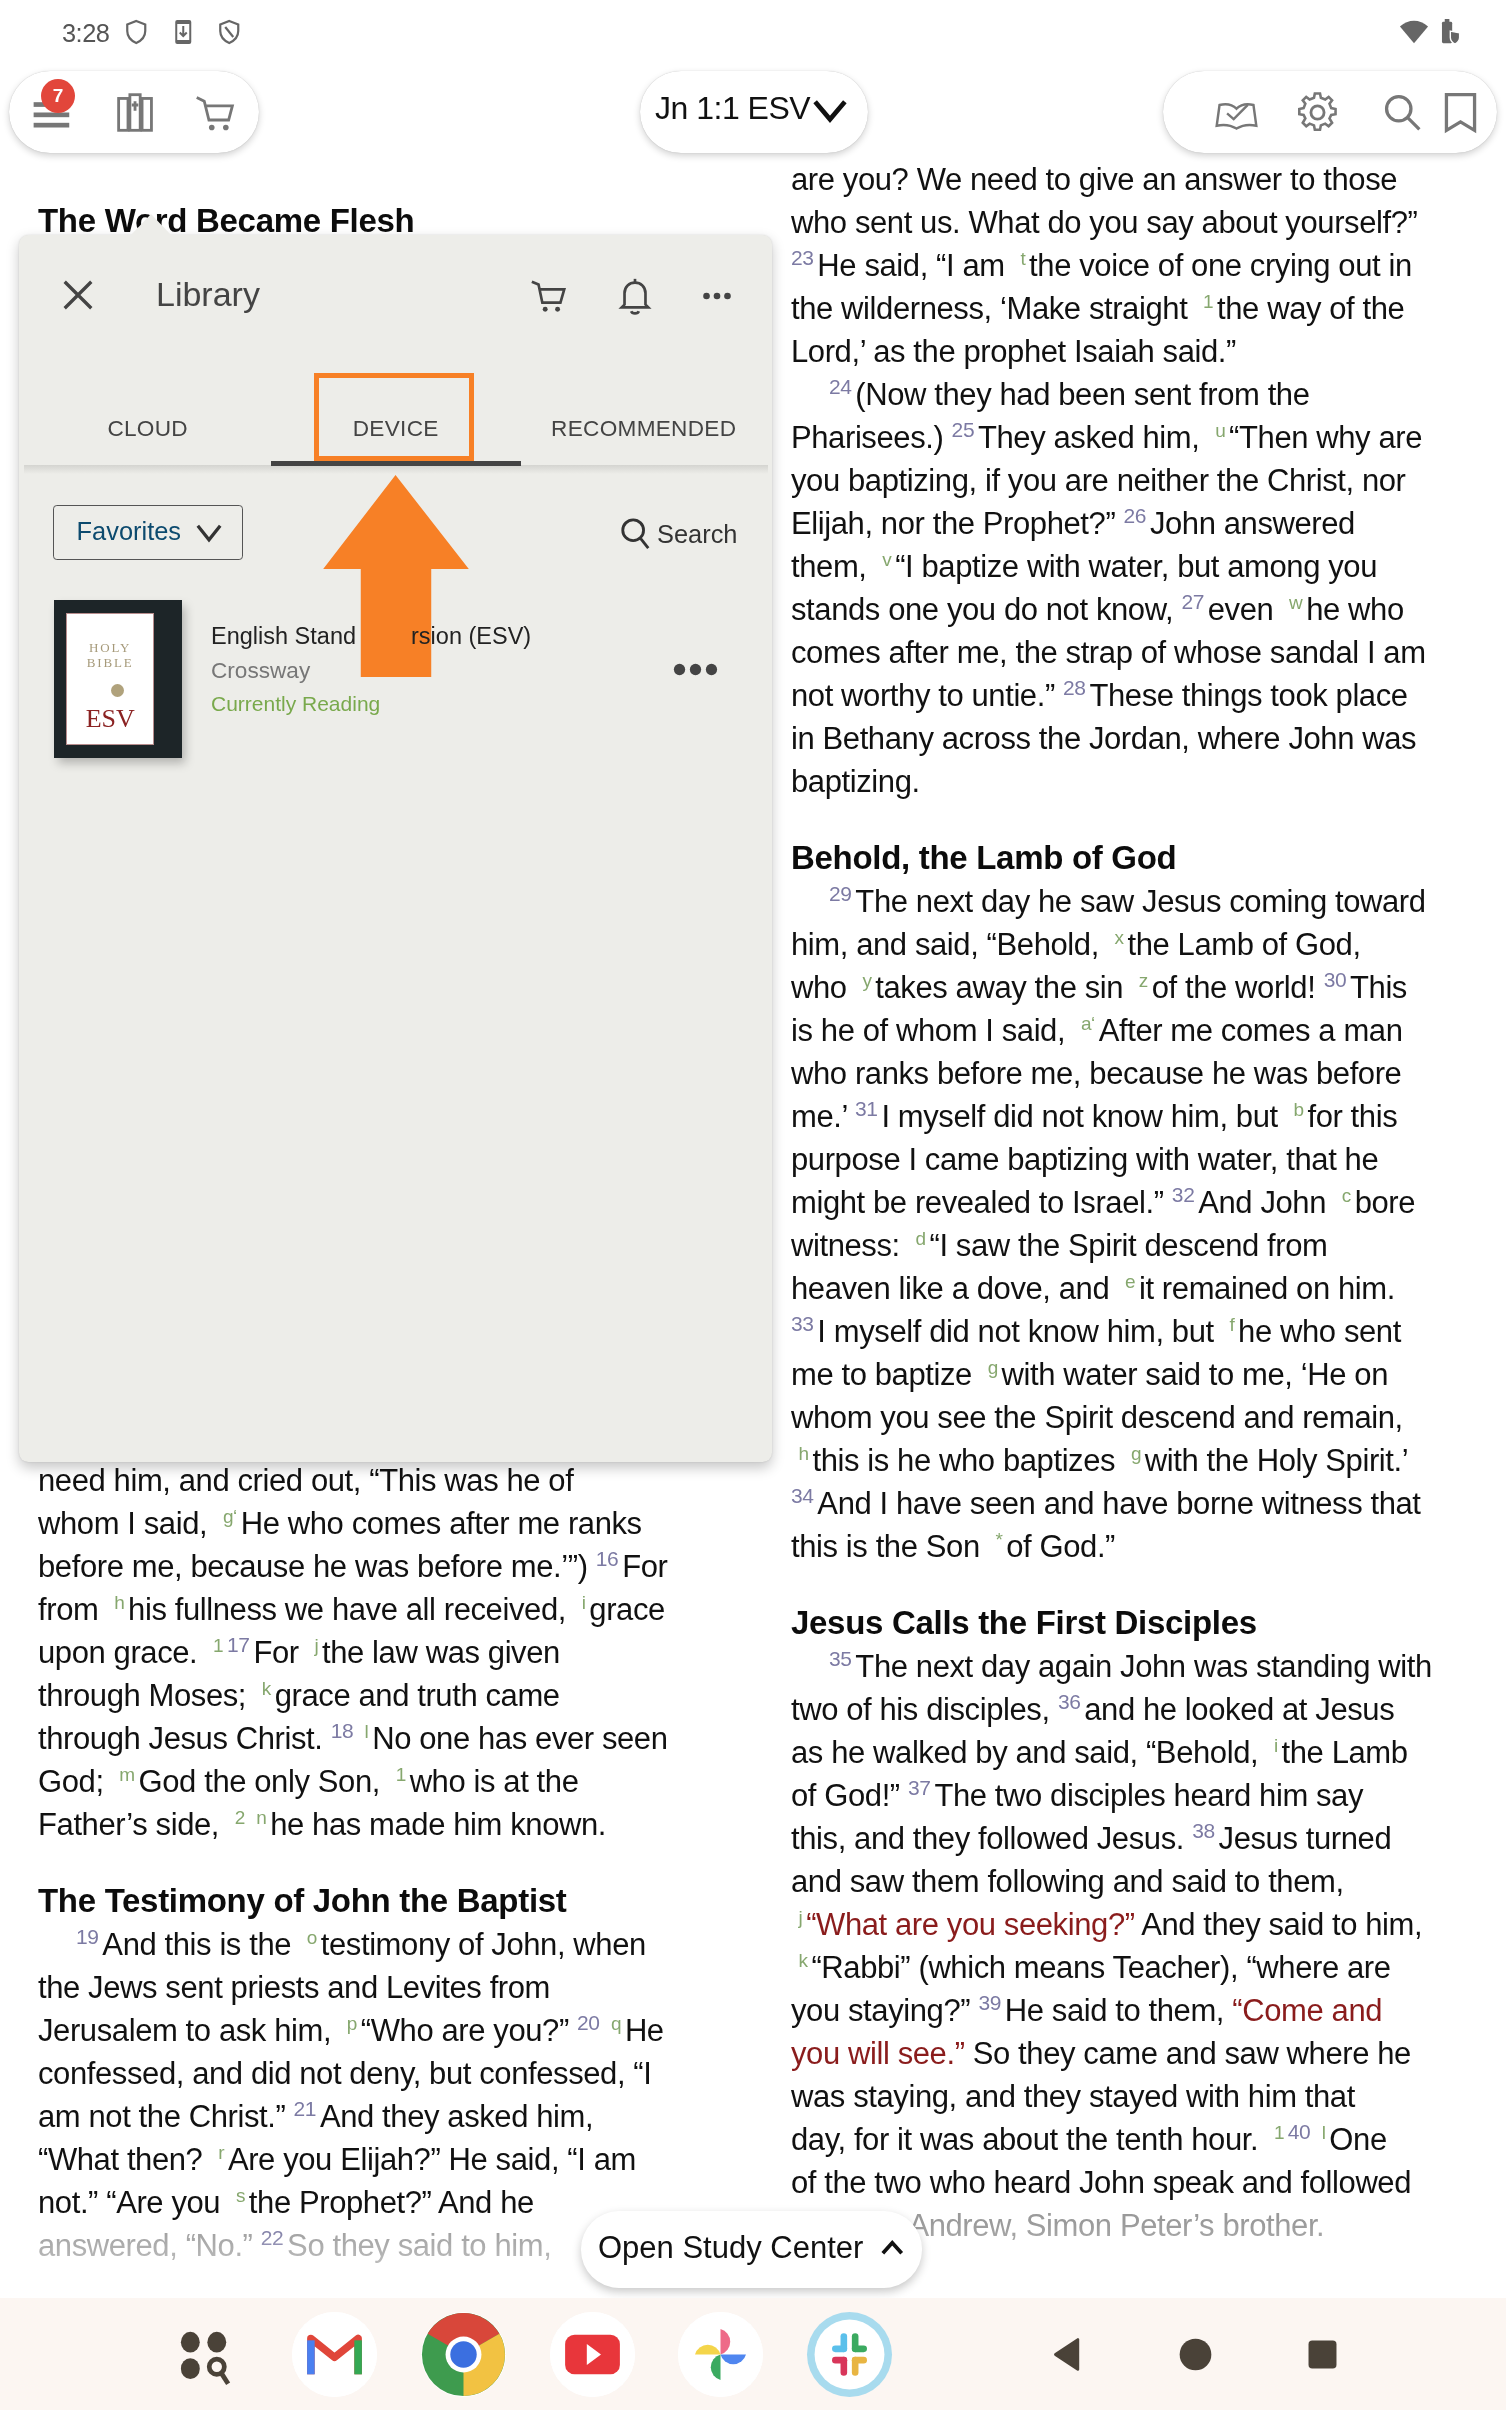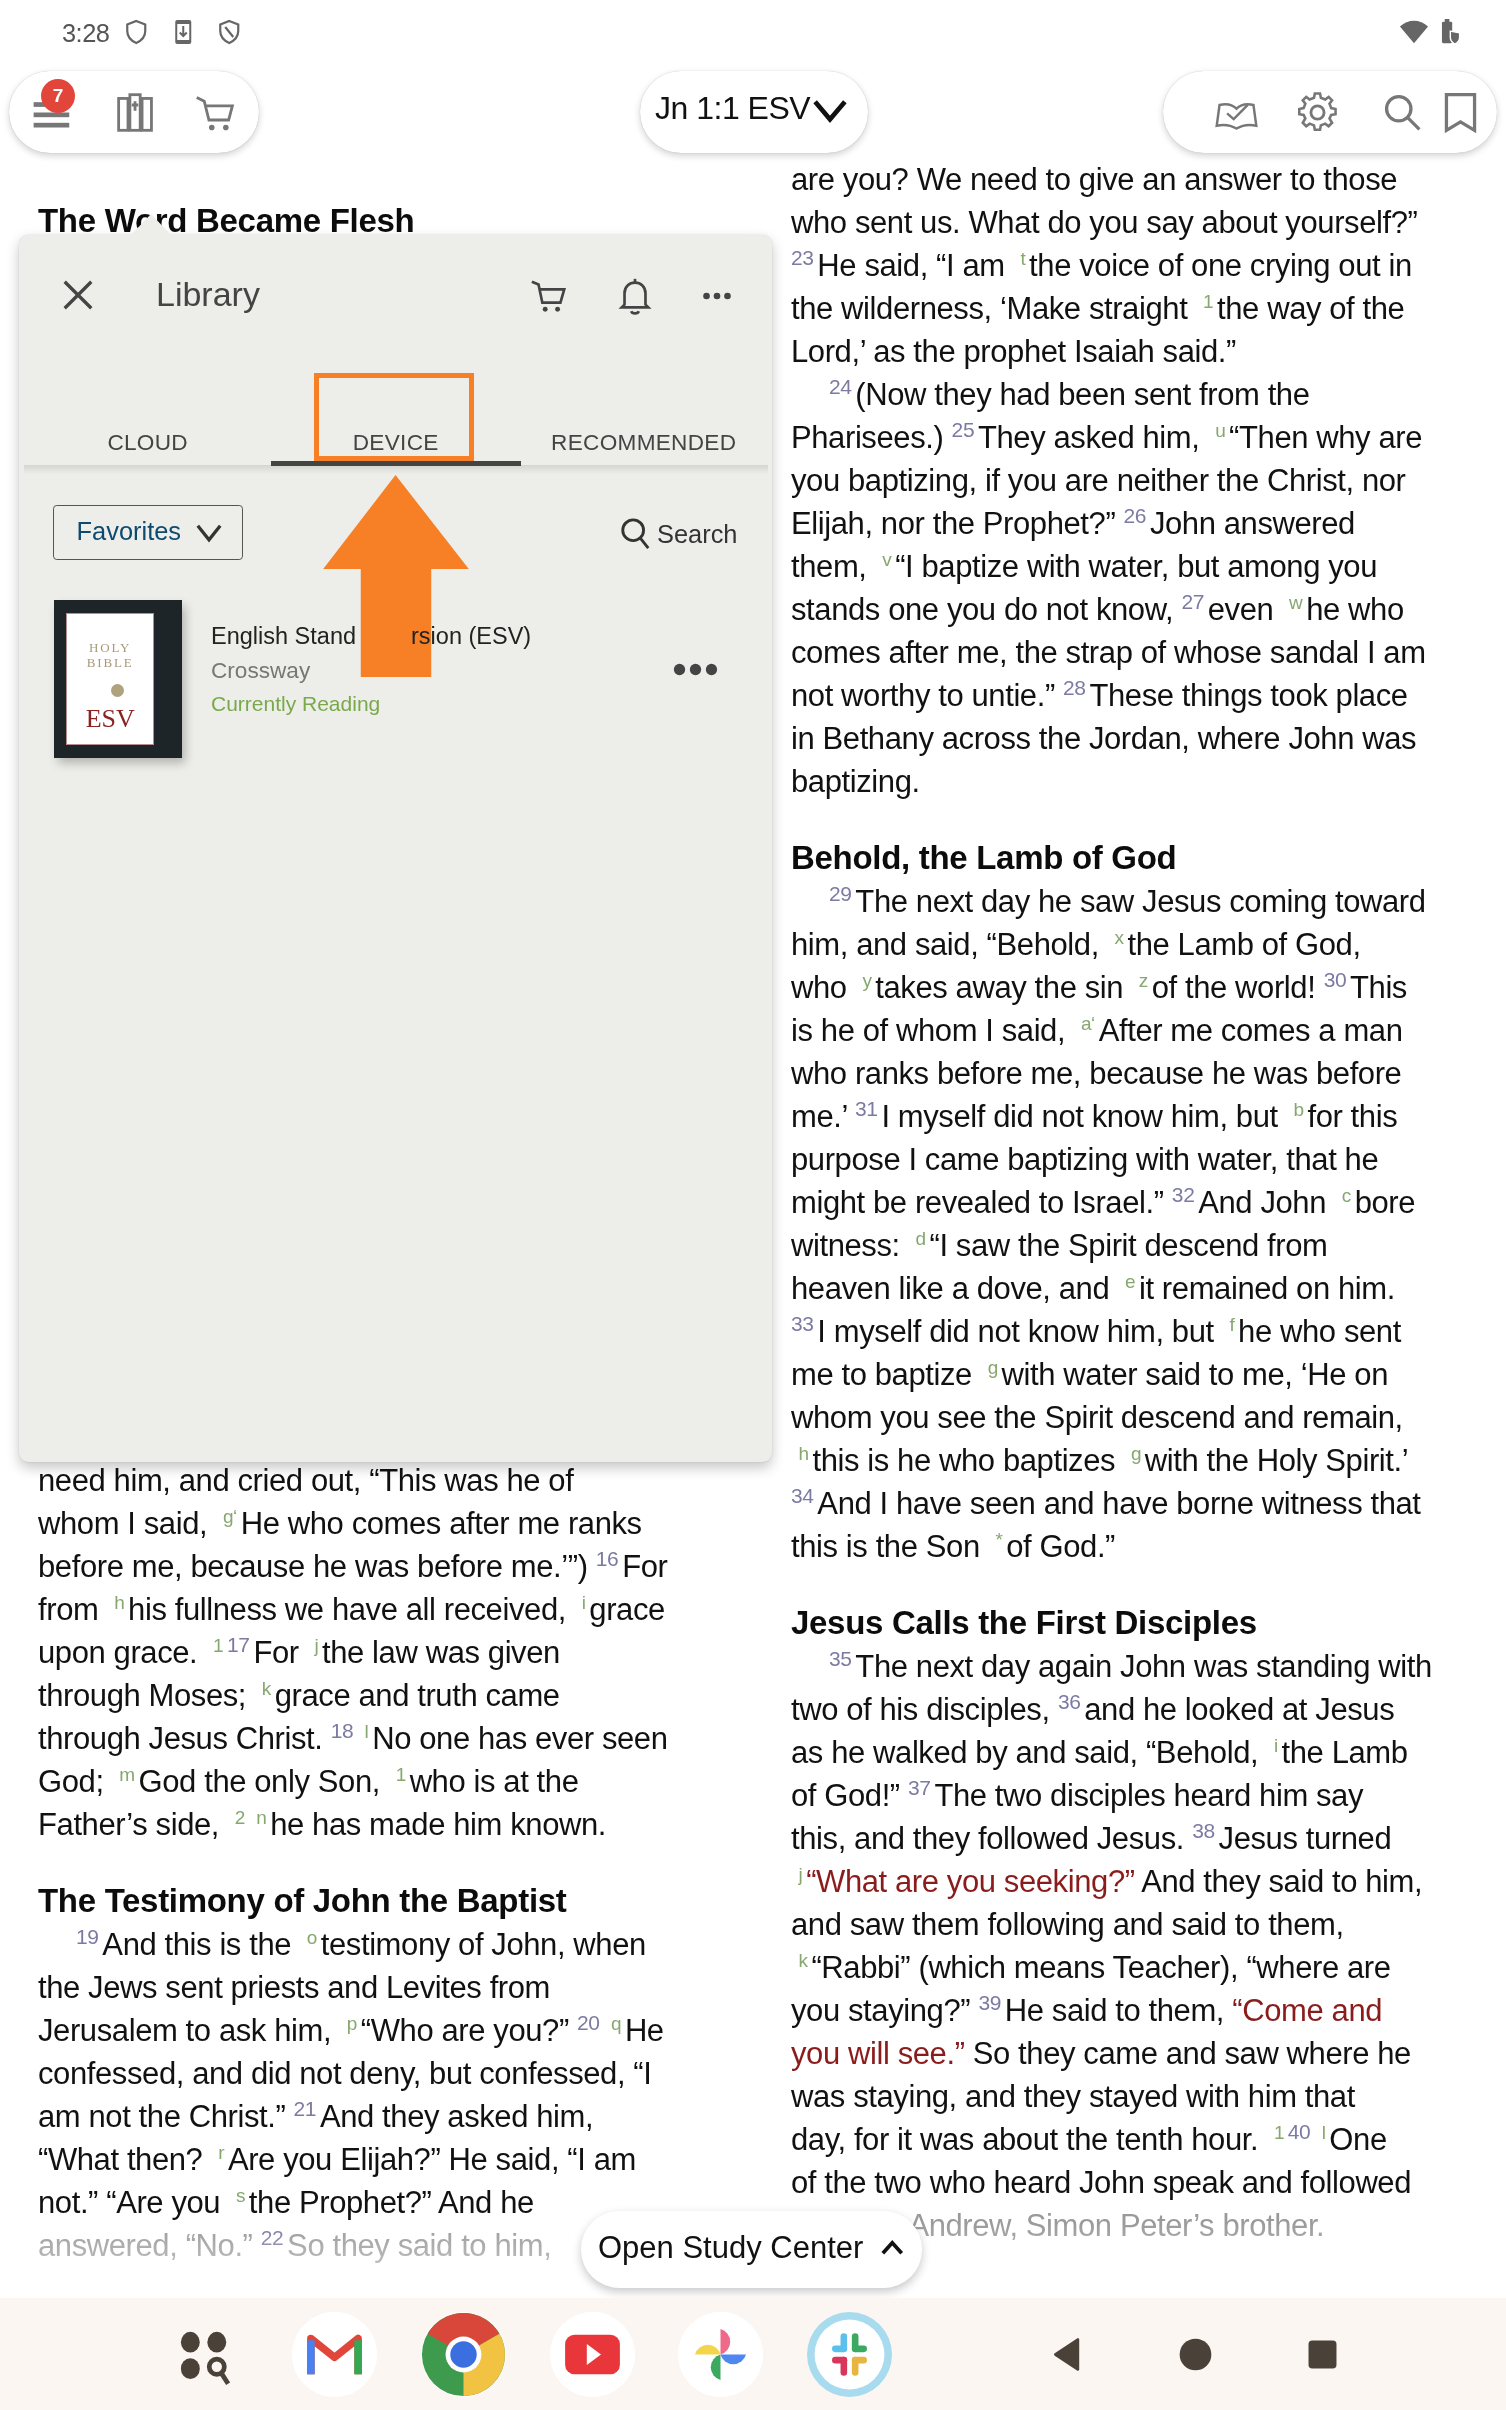--- a/index.html
+++ b/index.html
@@ -42,21 +42,21 @@
   .lib-panel { position: absolute; left: 19px; top: 235px; width: 753px; height: 1227px;
                background: #EDEDE9; border-radius: 9.4px;
                box-shadow: 0 5.6px 13px rgba(0,0,0,0.22), 0 0 1.9px rgba(0,0,0,0.12); }
   .lib-notch { position: absolute; left: 111px; top: -21px; width: 0; height: 0;
                border-left: 21px solid transparent; border-right: 21px solid transparent; border-bottom: 22.6px solid #EDEDE9; }
   .lib-close { position: absolute; left: 40px; top: 41px; width: 38px; height: 38px; cursor: pointer; }
   .lib-title { position: absolute; left: 137px; top: 40px; font-size: 34px; color: #444; }
   .lib-hicon { position: absolute; top: 41px; width: 40px; height: 40px; cursor: pointer; }
   .lib-hicon svg { width: 100%; height: 100%; }
   .tabs { position: absolute; left: 4.7px; top: 160px; width: 744px; height: 68px; }
-  .tab { position: absolute; top: 14px; width: 248px; height: 68px; text-align: center; line-height: 68px;
+  .tab { position: absolute; top: 0; width: 248px; height: 68px; text-align: center; line-height: 68px;
          font-size: 22.6px; color: #444; letter-spacing: 0.3px; cursor: pointer; }
   .tab-underline { position: absolute; left: 252px; top: 226px; width: 250px; height: 4.7px; background: #444; }
   .tab-shadow { position: absolute; left: 4.7px; top: 230px; width: 744px; height: 9.4px;
                 background: linear-gradient(#d4d4d0, rgba(237,237,233,0)); }
   .highlight-box { position: absolute; left: 295px; top: 138px; width: 160px; height: 88px;
                    border: 5.6px solid #F78026; pointer-events: none; }
   .arrow { position: absolute; left: 304px; top: 240px; width: 146px; height: 202px; pointer-events: none; }
 
   .fav-btn { position: absolute; left: 34px; top: 270px; width: 190px; height: 55px;
              border: 1.9px solid #555; border-radius: 3.8px; cursor: pointer; }
@@ -259,22 +259,22 @@
   <span class="line"><sup class="fn">h</sup><span>this is he who baptizes </span><sup class="fn">g</sup><span>with the Holy Spirit.’</span></span>
   <span class="line"><sup class="vn">34</sup><span>And I have seen and have borne witness that</span></span>
   <span class="line"><span>this is the Son </span><sup class="fn">*</sup><span>of God.”</span></span>
   <span class="gap"></span>
   <div class="heading">Jesus Calls the First Disciples</div>
   <span class="line indent"><sup class="vn">35</sup><span>The next day again John was standing with</span></span>
   <span class="line"><span>two of his disciples, </span><sup class="vn">36</sup><span>and he looked at Jesus</span></span>
   <span class="line"><span>as he walked by and said, “Behold, </span><sup class="fn">i</sup><span>the Lamb</span></span>
   <span class="line"><span>of God!” </span><sup class="vn">37</sup><span>The two disciples heard him say</span></span>
   <span class="line"><span>this, and they followed Jesus. </span><sup class="vn">38</sup><span>Jesus turned</span></span>
+  <span class="line">and saw them following and said to them,</span>
   <span class="line"><sup class="fn">j</sup><span class="red">“What are you seeking?”</span><span> And they said to him,</span></span>
-  <span class="line">and saw them following and said to them,</span>
   <span class="line"><sup class="fn">k</sup><span>“Rabbi” (which means Teacher), “where are</span></span>
   <span class="line"><span>you staying?” </span><sup class="vn">39</sup><span>He said to them, </span><span class="red">“Come and</span></span>
   <span class="line"><span class="red">you will see.”</span><span> So they came and saw where he</span></span>
   <span class="line">was staying, and they stayed with him that</span>
   <span class="line"><span>day, for it was about the tenth hour. </span><sup class="fn">1</sup><sup class="vn">40</sup><sup class="fn">l</sup><span>One</span></span>
   <span class="line">of the two who heard John speak and followed</span>
   <span class="line faded">him was Andrew, Simon Peter’s brother.</span>
 </div>
 
 <div class="fade"></div>

